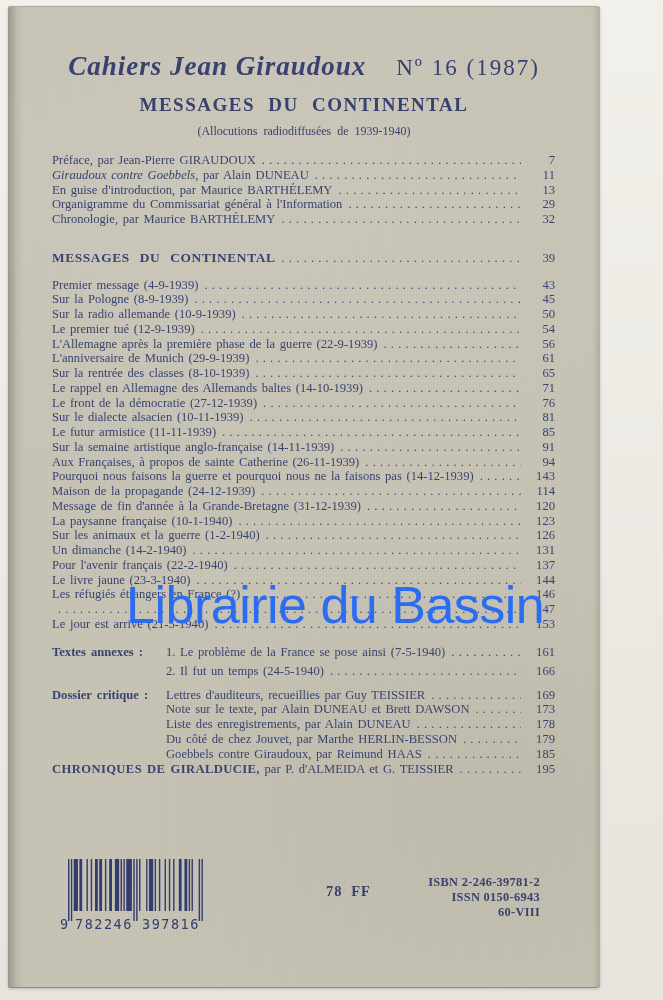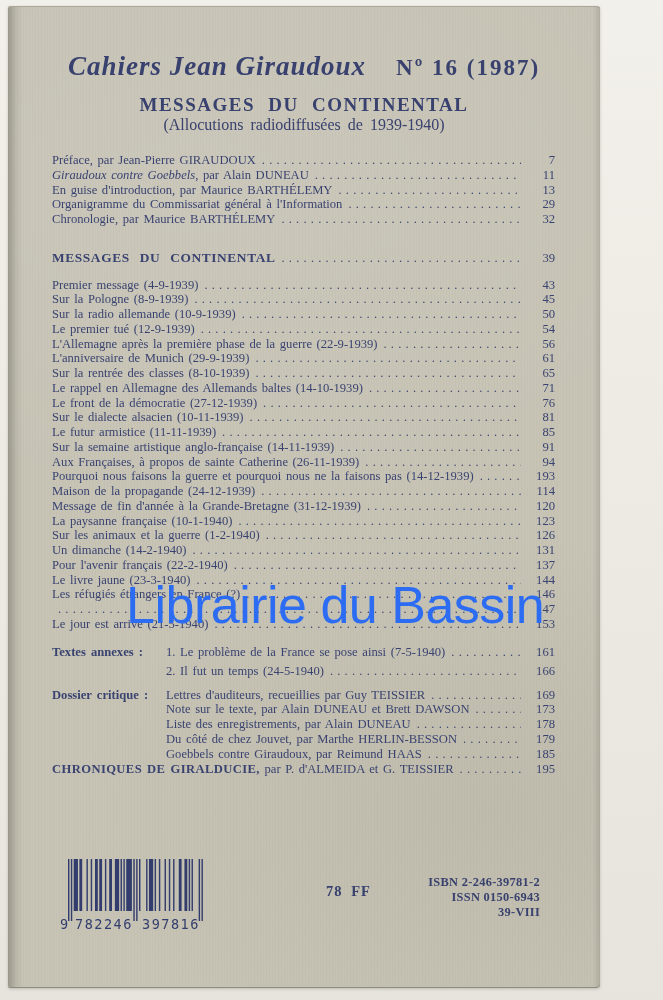--- a/index.html
+++ b/index.html
@@ -19,23 +19,23 @@
          box-shadow:0 1px 3px rgba(60,58,48,0.25);}
   .cover::before{content:"";position:absolute;left:0;top:0;bottom:0;width:15px;
          background:linear-gradient(90deg, rgba(82,80,68,0.38), rgba(82,80,68,0.10) 55%, transparent);
          border-radius:2px 0 0 2px;pointer-events:none;}
   .cover::after{content:"";position:absolute;right:0;top:0;bottom:0;width:7px;
          background:linear-gradient(270deg, rgba(82,80,68,0.18), transparent);pointer-events:none;}
   
   .title-block{position:absolute;left:0;right:0;top:0;text-align:center;color:#39416e;}
   .title-line1{padding-top:44px;display:flex;justify-content:center;align-items:baseline;gap:30px;}
   .series-title{font-style:italic;font-weight:700;font-size:27px;letter-spacing:1px;}
-  .issue-number{font-weight:700;font-size:23px;letter-spacing:2px;}
+  .issue-number{font-weight:400;font-size:23px;letter-spacing:2px;}
   .volume-title{margin-top:12px;font-weight:600;font-size:19px;letter-spacing:1.5px;word-spacing:7px;}
-  .subtitle{margin-top:0;font-size:16px;word-spacing:3px;}
+  .subtitle{margin-top:8px;font-size:12px;word-spacing:3px;}
 
   
   .toc{position:absolute;left:44px;right:45px;top:146px;color:#3a4370;
        font-size:12.6px;}
   .toc-row{display:flex;align-items:baseline;line-height:14.75px;height:14.75px;}
   .toc-label{white-space:nowrap;flex:0 1 auto;overflow:hidden;word-spacing:1.5px;}
   .toc-label i{font-style:italic;}
   .dots{flex:1 1 0;min-width:0;overflow:hidden;white-space:nowrap;
         margin:0 4px 0 6px;letter-spacing:4.2px;opacity:.95;}
   .toc-page{flex:none;width:30px;text-align:right;white-space:nowrap;}
@@ -172,21 +172,21 @@
           <span class="toc-page">91</span>
         </div>
         <div class="toc-row">
           <span class="toc-label"><span>Aux Françaises, à propos de sainte Catherine (26-11-1939)</span></span>
           <span class="dots">............................................................................................................................................</span>
           <span class="toc-page">94</span>
         </div>
         <div class="toc-row">
           <span class="toc-label"><span>Pourquoi nous faisons la guerre et pourquoi nous ne la faisons pas (14-12-1939)</span></span>
           <span class="dots">............................................................................................................................................</span>
-          <span class="toc-page">193</span>
+          <span class="toc-page">143</span>
         </div>
         <div class="toc-row">
           <span class="toc-label"><span>Maison de la propagande (24-12-1939)</span></span>
           <span class="dots">............................................................................................................................................</span>
           <span class="toc-page">114</span>
         </div>
         <div class="toc-row">
           <span class="toc-label"><span>Message de fin d'année à la Grande-Bretagne (31-12-1939)</span></span>
           <span class="dots">............................................................................................................................................</span>
           <span class="toc-page">120</span>
@@ -316,18 +316,18 @@
           <rect x="143.48" y="2" width="1.42" height="62" fill="#333d6d"></rect>
           <text x="2" y="72" text-anchor="start" fill="#333d6d" font-family="&quot;DejaVu Sans Mono&quot;, monospace" font-size="13.5" letter-spacing="1.5">9</text>
           <text x="46" y="72" text-anchor="middle" fill="#333d6d" font-family="&quot;DejaVu Sans Mono&quot;, monospace" font-size="13.5" letter-spacing="1.5">782246</text>
           <text x="113" y="72" text-anchor="middle" fill="#333d6d" font-family="&quot;DejaVu Sans Mono&quot;, monospace" font-size="13.5" letter-spacing="1.5">397816</text>
         </svg>
     </div>
     <div class="price">78 FF</div>
     <div class="isbn-block">
       <div>ISBN 2-246-39781-2</div>
       <div>ISSN 0150-6943</div>
-      <div>39-VIII</div>
+      <div>60-VIII</div>
     </div>
   </div>
 
   <div class="watermark" style="color: rgb(44, 108, 243);">Librairie du Bassin</div>
 </div>
 
 </body></html>

